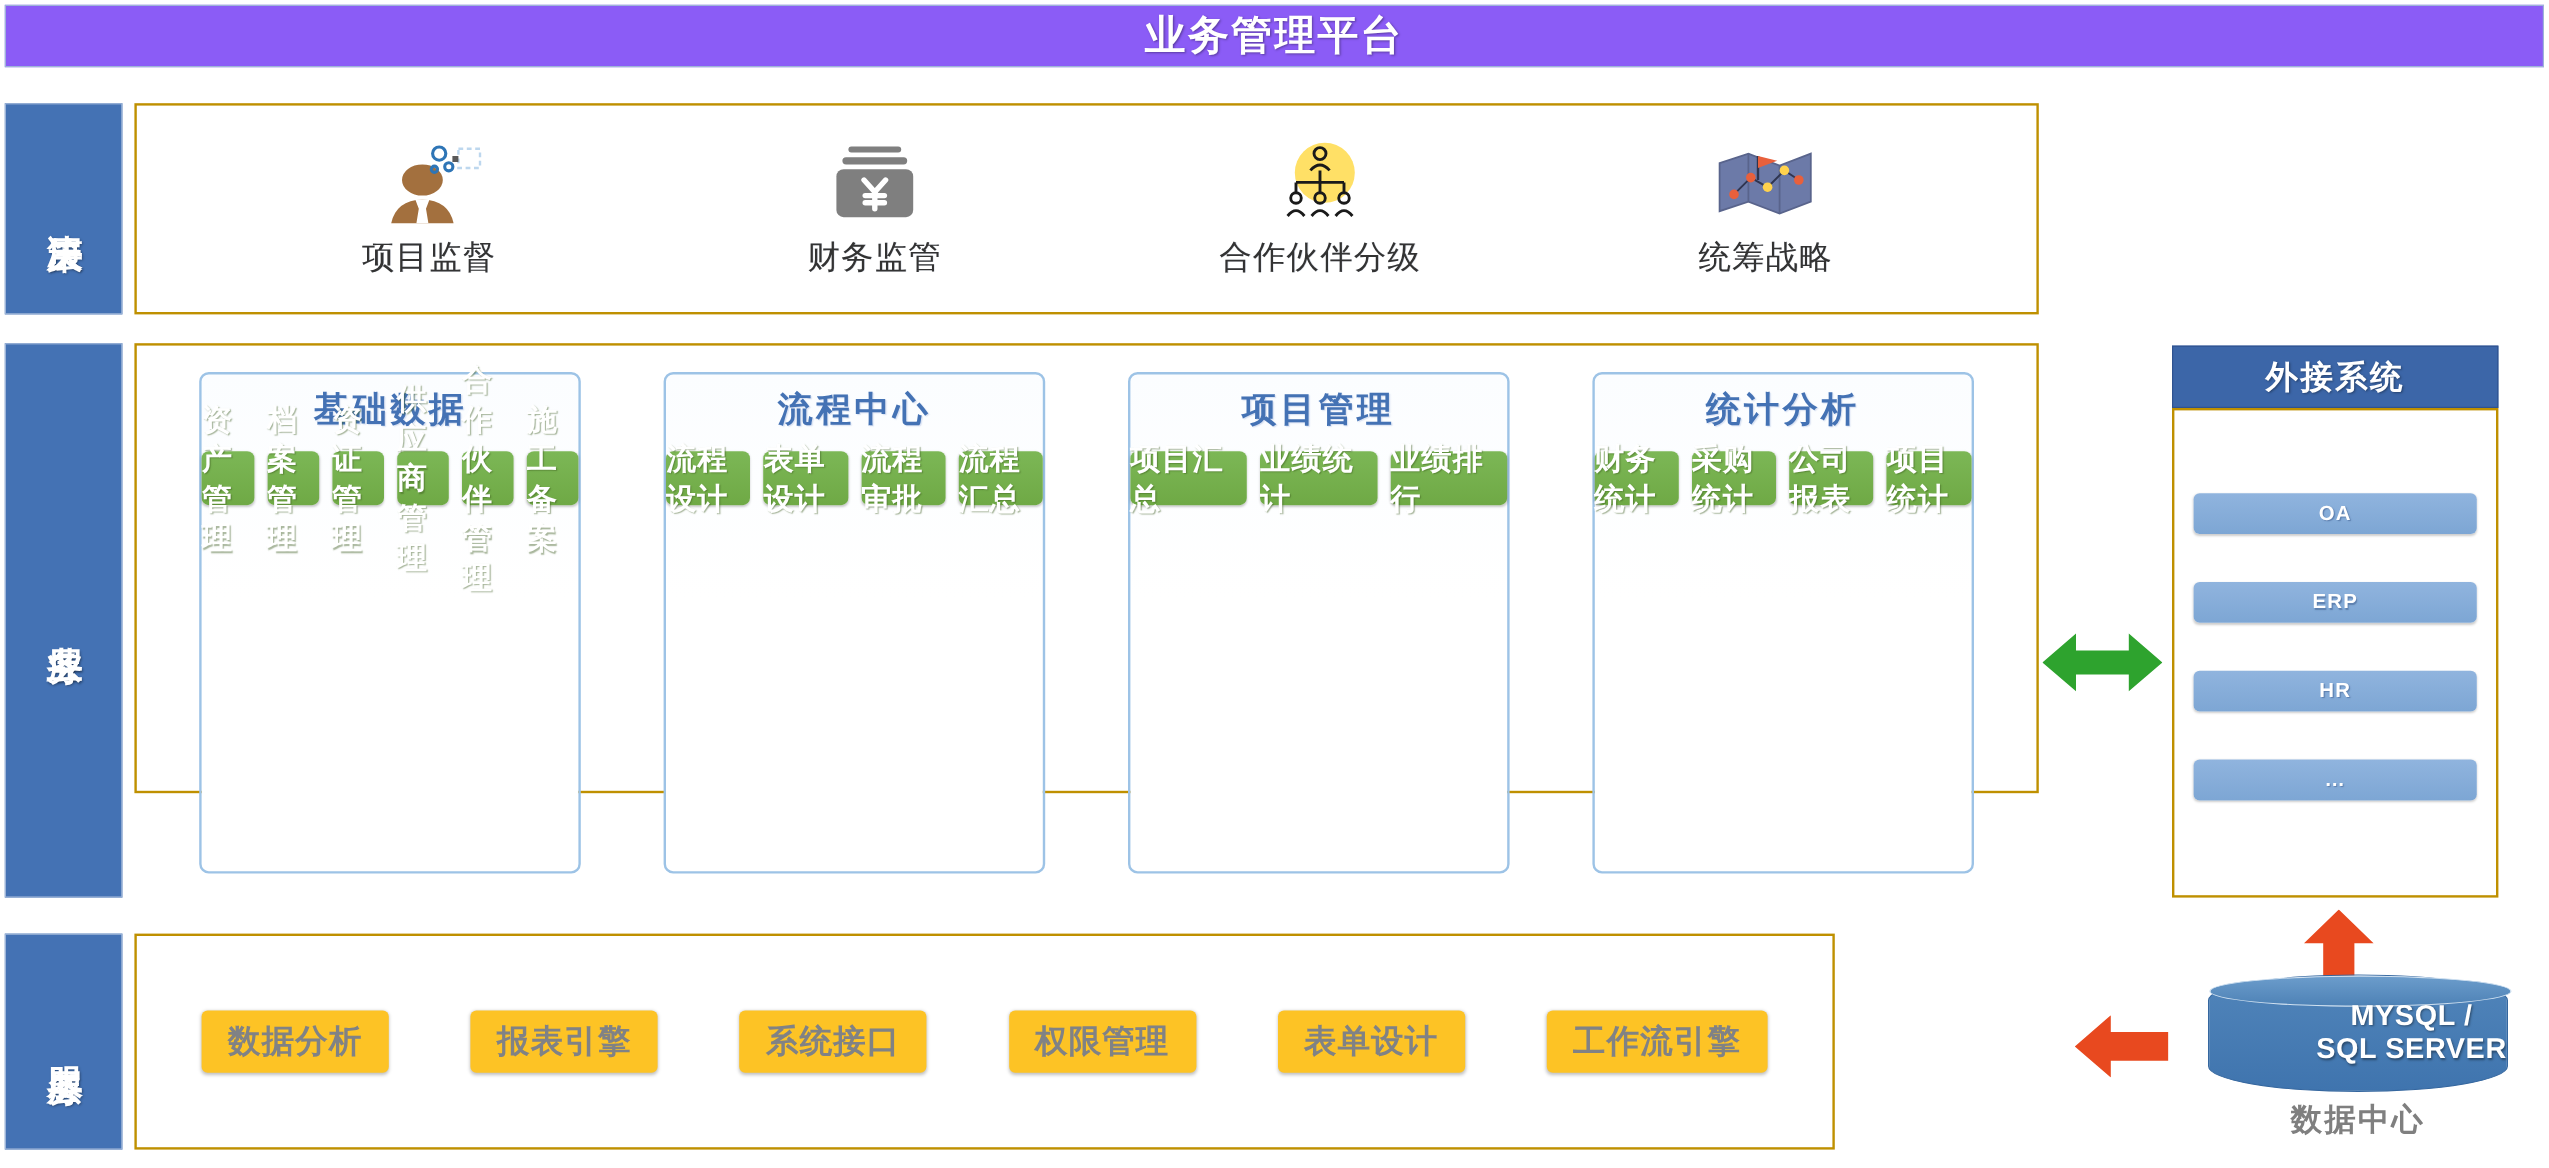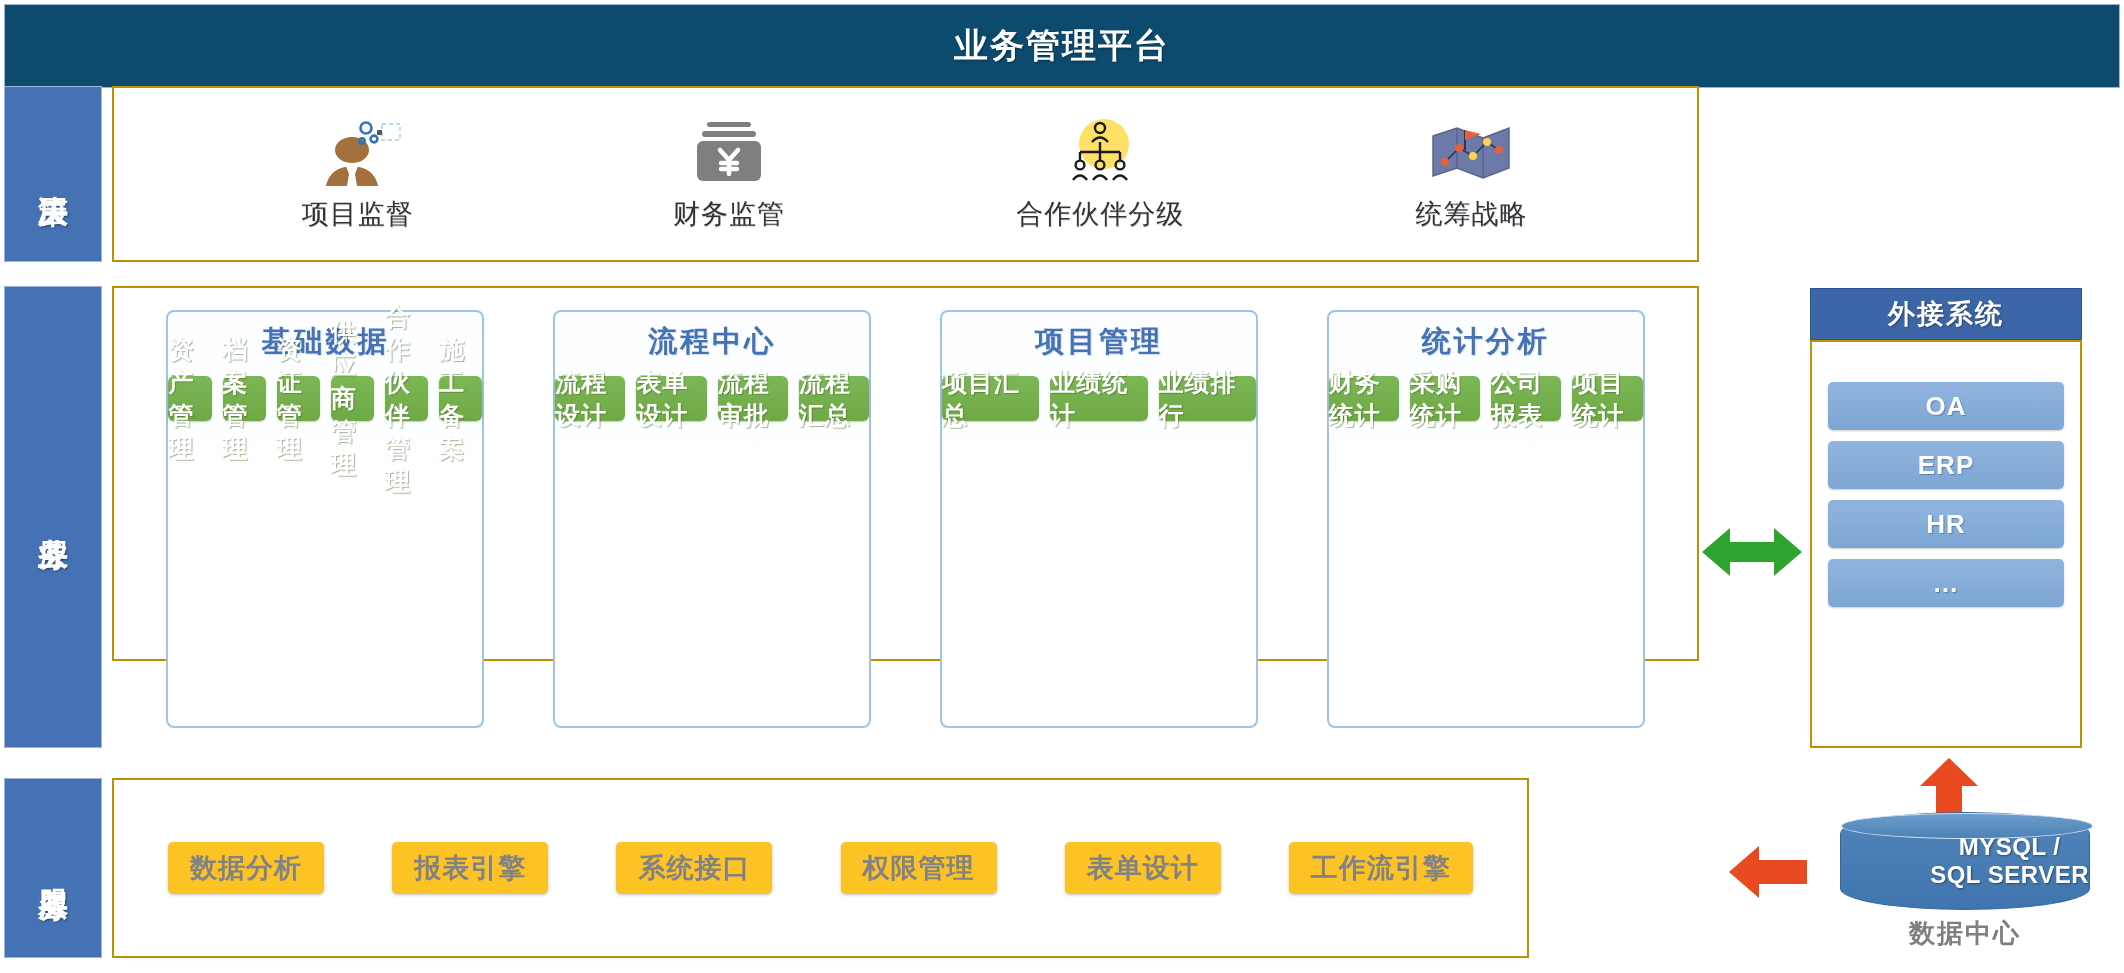--- a/index.html
+++ b/index.html
@@ -6,22 +6,22 @@
   html, body {
     width: 2124px; height: 973px;
     background: #ffffff;
     font-family: "Liberation Sans", "DejaVu Sans", sans-serif;
     overflow: hidden;
   }
   .stage { position: relative; width: 2124px; height: 973px; }
 
   
   .title-bar {
-    position: absolute; left: 4px; top: 4px; width: 2116px; height: 84px;
-    background: #0c4a6e;
+    position: absolute; left: 4px; top: 4px; width: 2116px; height: 52px;
+    background: #8b5cf6;
     border: 1px solid #9db4d8;
     display: flex; align-items: center; justify-content: center;
   }
   .title-bar .title-text {
     color: #ffffff; font-size: 34px; font-weight: bold; letter-spacing: 2px;
     text-shadow: 1px 1px 2px rgba(0,0,0,.35);
   }
 
   
   .side-tab {
@@ -97,26 +97,27 @@
     background: #3c66a8; border: 1px solid #2f5390;
     display: flex; align-items: center; justify-content: center;
     color: #ffffff; font-size: 27px; font-weight: bold; letter-spacing: 2px;
     text-shadow: 1px 1px 2px rgba(0,0,0,.35);
   }
   .ext-items {
     position: absolute; left: 1828px; top: 382px; width: 236px;
     display: flex; flex-direction: column; gap: 11px;
   }
   .blue-chip {
-    height: 48px; border-radius: 5px;
+    height: 34px; border-radius: 5px;
     background: linear-gradient(180deg,#90b4de 0%,#7da6d4 100%);
     box-shadow: 0 1px 2px rgba(0,0,0,.2);
     display: flex; align-items: center; justify-content: center;
-    color: #ffffff; font-size: 26px; font-weight: bold; letter-spacing: 1px;
+    color: #ffffff; font-size: 17px; font-weight: bold; letter-spacing: 1px;
     text-shadow: 1px 1px 1px rgba(50,80,130,.5);
+    margin-top: 29px;
   }
 
   
   .svc-row {
     position: absolute; inset: 0;
     display: flex; align-items: center; justify-content: space-around;
     padding: 0 20px;
   }
   .yellow-chip {
     height: 52px; padding: 0 22px; border-radius: 5px;

